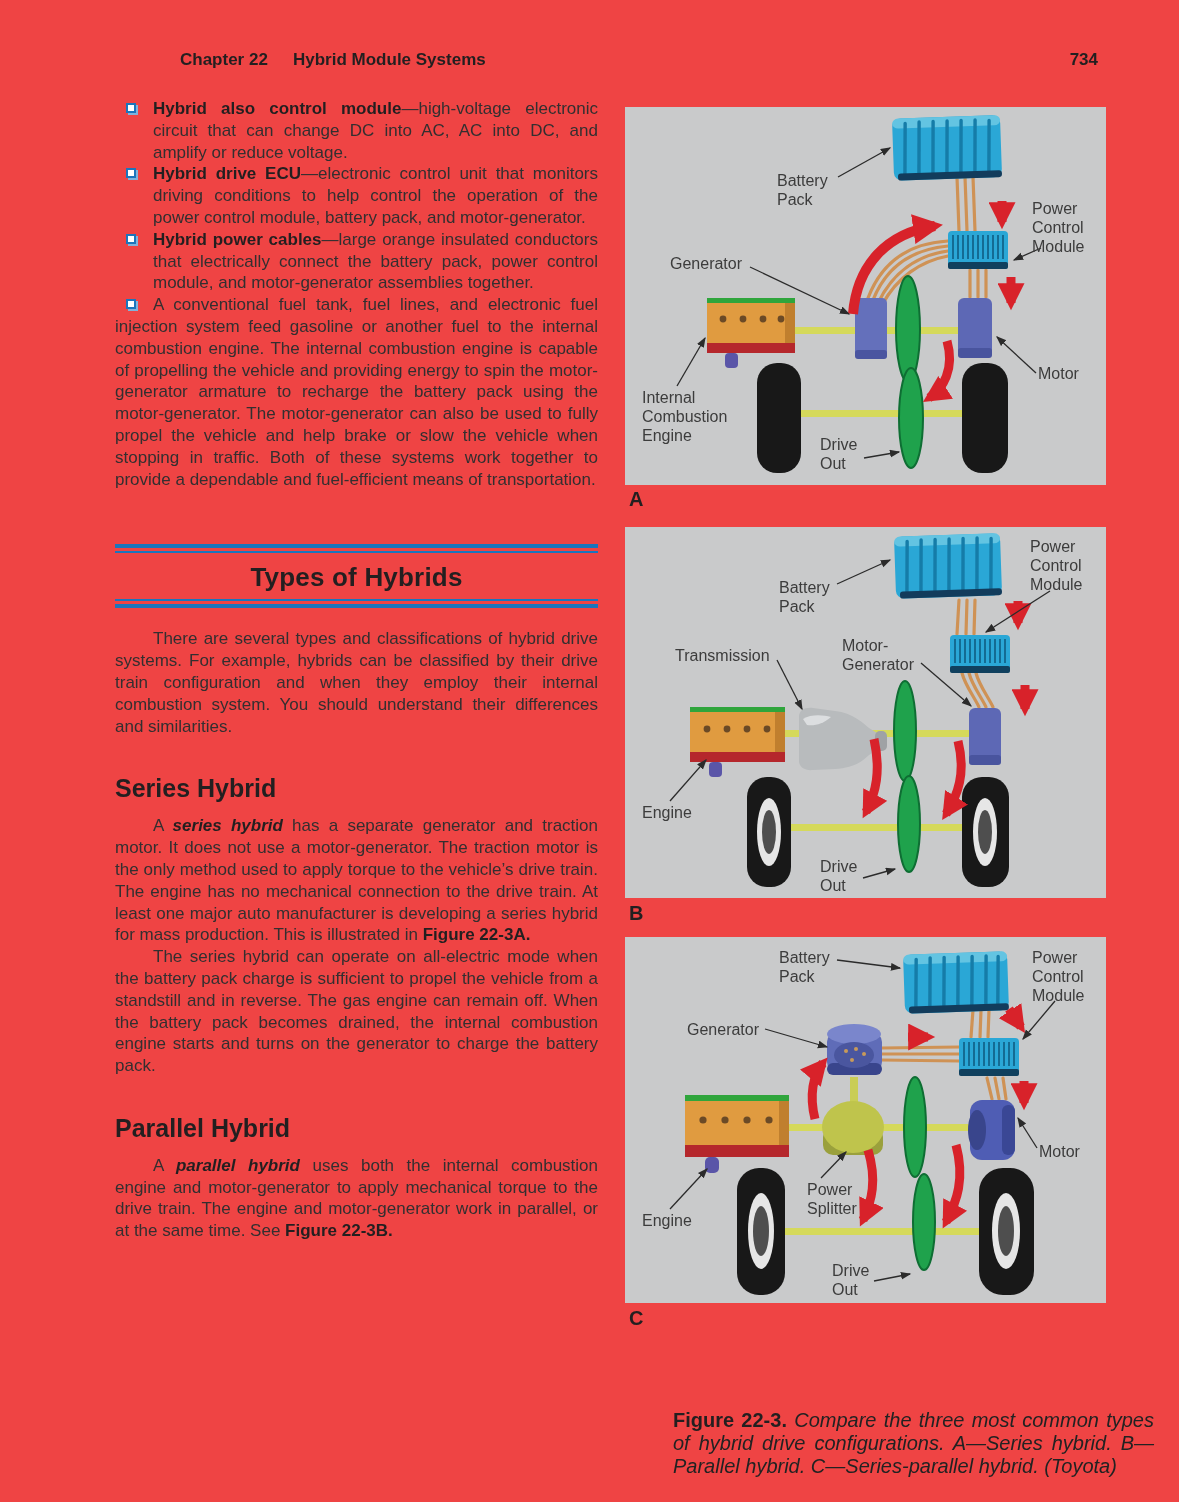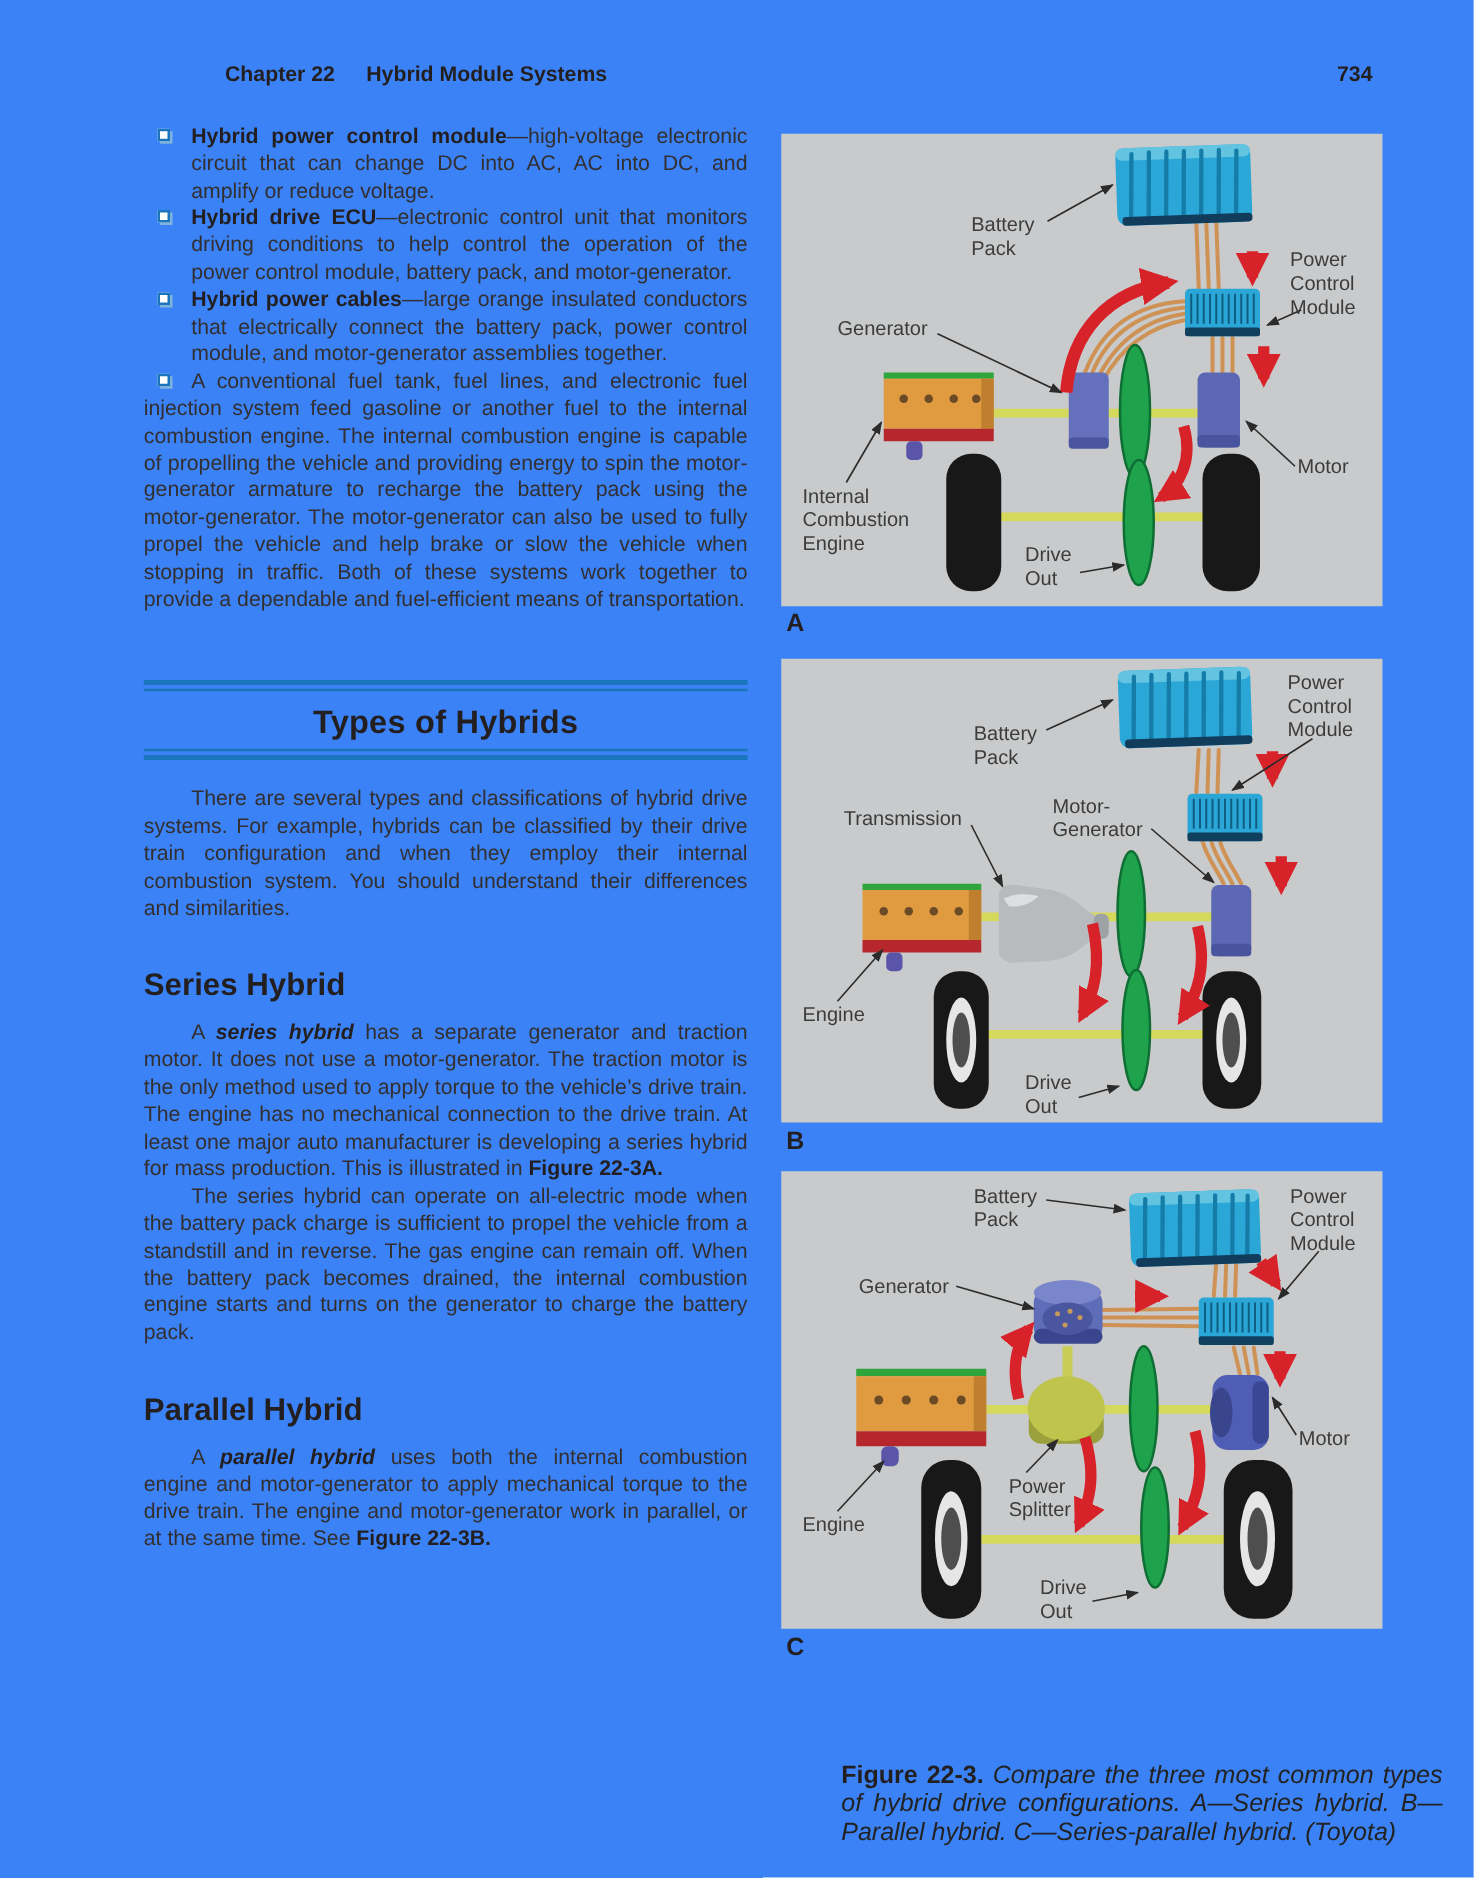--- a/index.html
+++ b/index.html
@@ -1,19 +1,19 @@
 <!DOCTYPE html>
 <html><head>
 <meta charset="utf-8">
 <style>
   * { margin:0; padding:0; box-sizing:border-box; }
   html,body { background:#ffffff; }
   body { width:1179px; height:1502px; position:relative;
          font-family:"Liberation Sans", sans-serif; color:#332f30; }
-  .page { position:absolute; inset:0; background:#3b82f6; }
+  .page { position:absolute; inset:0; background:#ef4444; }
 
   
   .page-header { position:absolute; top:50px; left:115px; width:983px; height:24px;
                  font-size:17px; font-weight:bold; color:#231f20; }
   .hdr-chapter { position:absolute; left:65px; top:0; }
   .hdr-title   { position:absolute; left:178px; top:0; }
   .hdr-pageno  { position:absolute; right:0; top:0; }
 
   
   .left-col { position:absolute; left:115px; top:98px; width:483px;
@@ -85,21 +85,21 @@
   <div class="page-header">
     <span class="hdr-chapter">Chapter 22</span>
     <span class="hdr-title">Hybrid Module Systems</span>
     <span class="hdr-pageno">734</span>
   </div>
 
   <div class="left-col">
     <ul class="bullet-list">
       <li>
         <span class="bullet-marker"></span>
-        <span><span class="b">Hybrid power control module</span><span>—high-voltage electronic circuit that can change DC into AC, AC into DC, and amplify or reduce voltage.</span></span>
+        <span><span class="b">Hybrid also control module</span><span>—high-voltage electronic circuit that can change DC into AC, AC into DC, and amplify or reduce voltage.</span></span>
       </li>
       <li>
         <span class="bullet-marker"></span>
         <span><span class="b">Hybrid drive ECU</span><span>—electronic control unit that monitors driving conditions to help control the operation of the power control module, battery pack, and motor-generator.</span></span>
       </li>
       <li>
         <span class="bullet-marker"></span>
         <span><span class="b">Hybrid power cables</span><span>—large orange insulated conductors that electrically connect the battery pack, power control module, and motor-generator assemblies together.</span></span>
       </li>
       <li>

